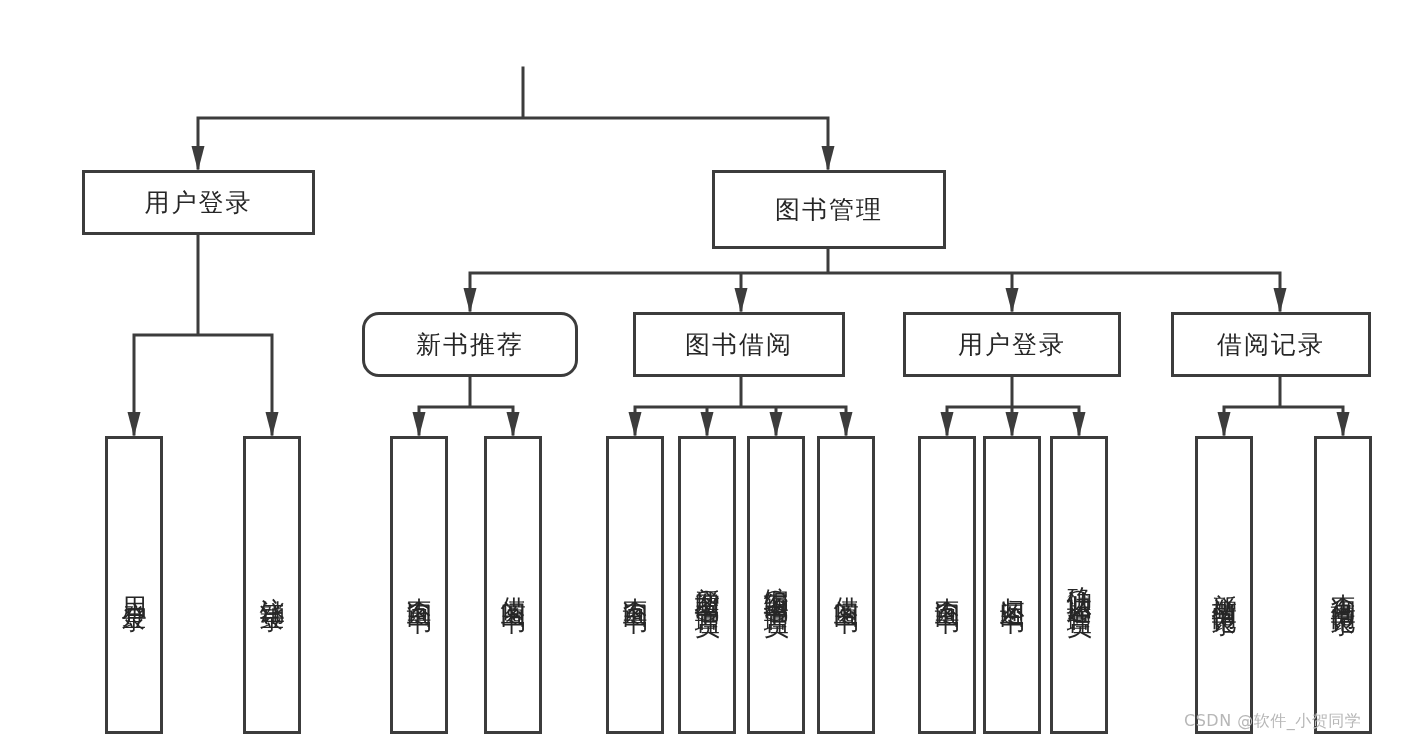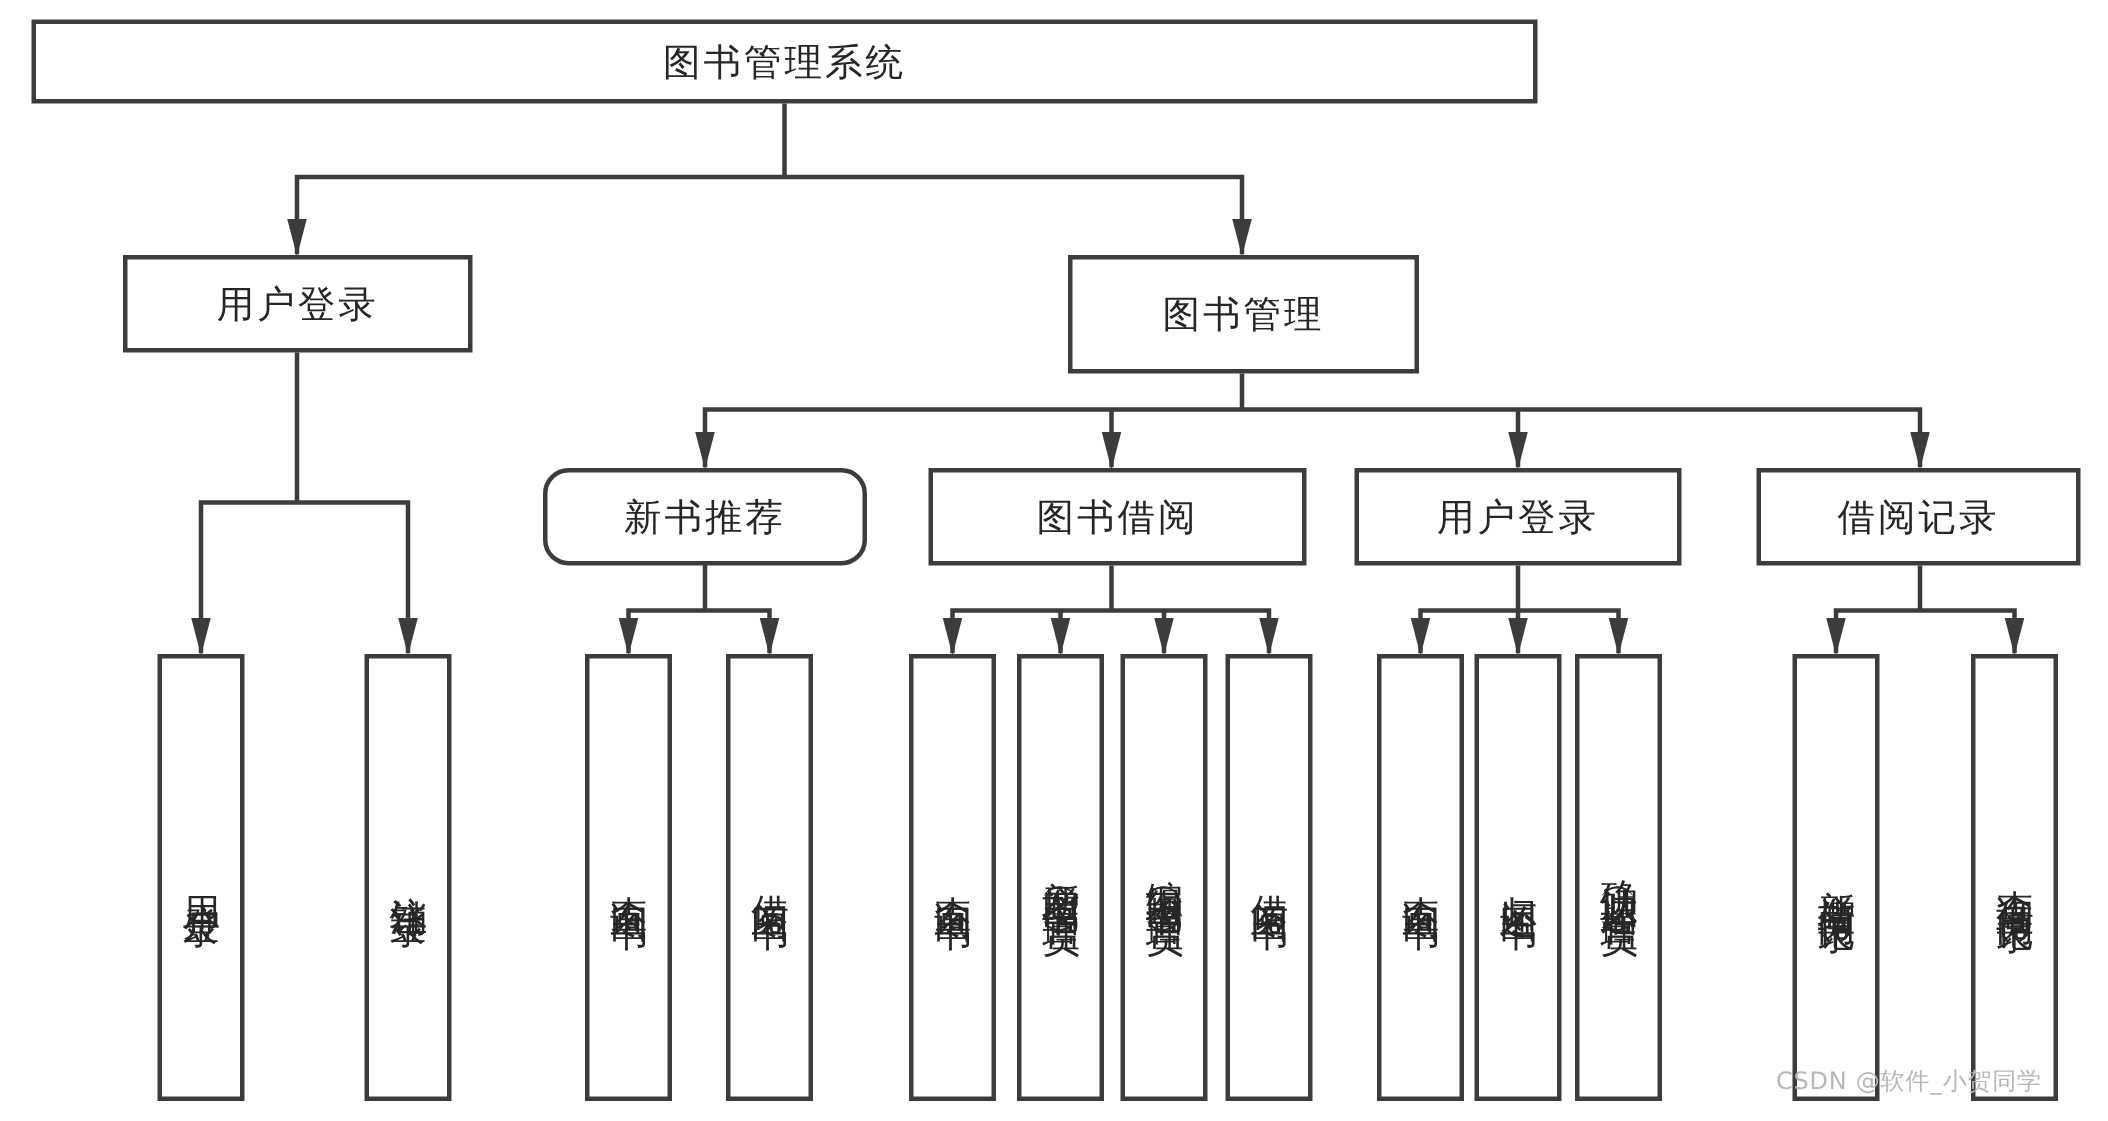--- a/index.html
+++ b/index.html
@@ -55,41 +55,38 @@
       <polygon points="769.5,412 782.5,412 776,437"></polygon>
       <polygon points="839.5,412 852.5,412 846,437"></polygon>
       <polygon points="940.5,412 953.5,412 947,437"></polygon>
       <polygon points="1005.5,412 1018.5,412 1012,437"></polygon>
       <polygon points="1072.5,412 1085.5,412 1079,437"></polygon>
       <polygon points="1217.5,412 1230.5,412 1224,437"></polygon>
       <polygon points="1336.5,412 1349.5,412 1343,437"></polygon>
     </g>
   </svg>
 
-  <div class="node" style="left:21px; top:13px; width:1004px; height:56px;">
-    <span>图书管理系统</span>
-  </div>
 
   <div class="node" style="left:82px; top:170px; width:233px; height:65px;">
     <span>用户登录</span>
   </div>
   <div class="node" style="left:712px; top:170px; width:234px; height:79px;">
     <span>图书管理</span>
   </div>
 
   <div class="node" style="left:362px; top:312px; width:216px; height:65px;border-radius:17px;">
     <span>新书推荐</span>
   </div>
-  <div class="node" style="left:619px; top:312px; width:252px; height:65px;">
+  <div class="node" style="left:633px; top:312px; width:212px; height:65px;">
     <span>图书借阅</span>
   </div>
   <div class="node" style="left:903px; top:312px; width:218px; height:65px;">
     <span>用户登录</span>
   </div>
-  <div class="node" style="left:1171px; top:312px; width:216px; height:65px;text-align:right;">
+  <div class="node" style="left:1171px; top:312px; width:200px; height:65px;text-align:right;">
     <span>借阅记录</span>
   </div>
 
   <div class="node leaf" style="left:105px; top:436px; width:58px; height:298px;">
     <span>用户登录</span>
   </div>
   <div class="node leaf" style="left:243px; top:436px; width:58px; height:298px;">
     <span>注销登录</span>
   </div>
 

